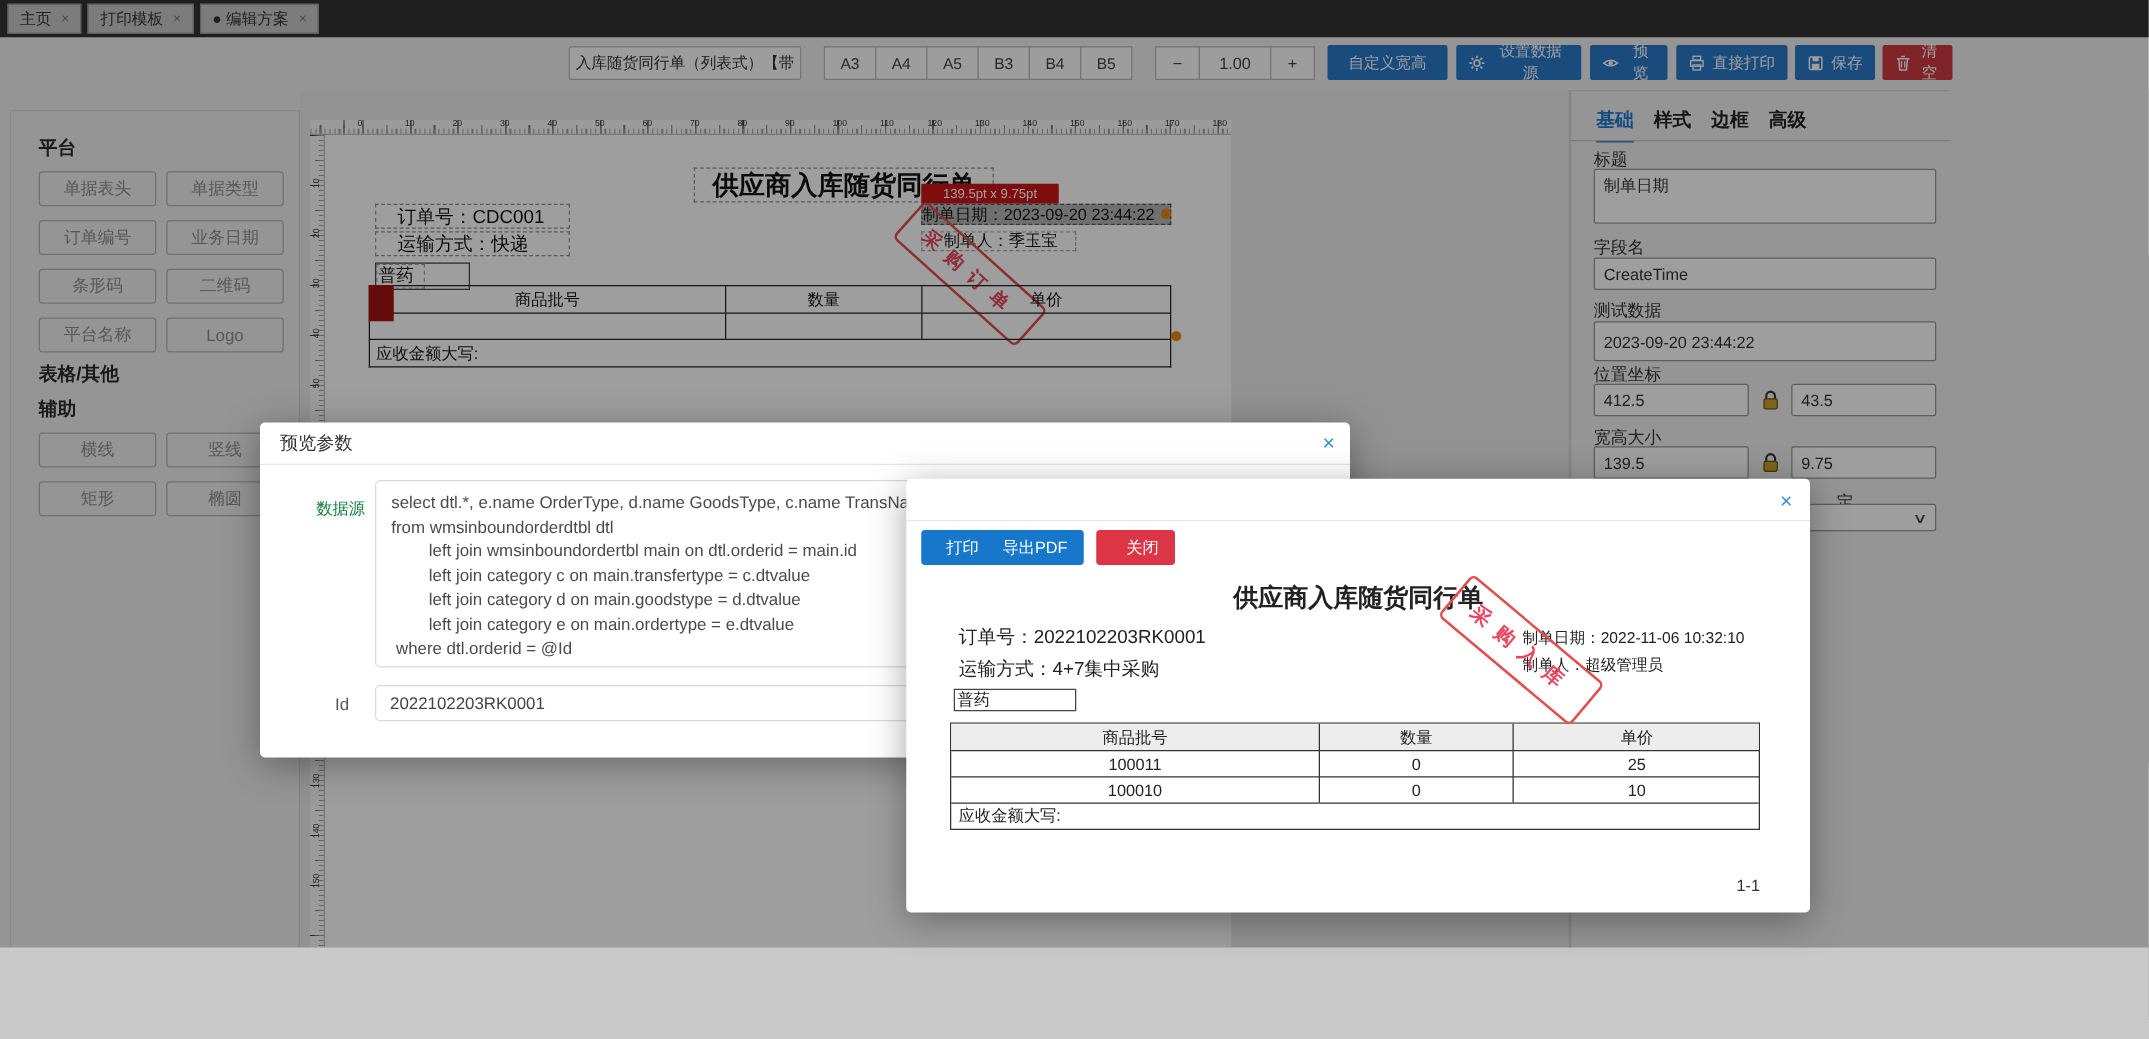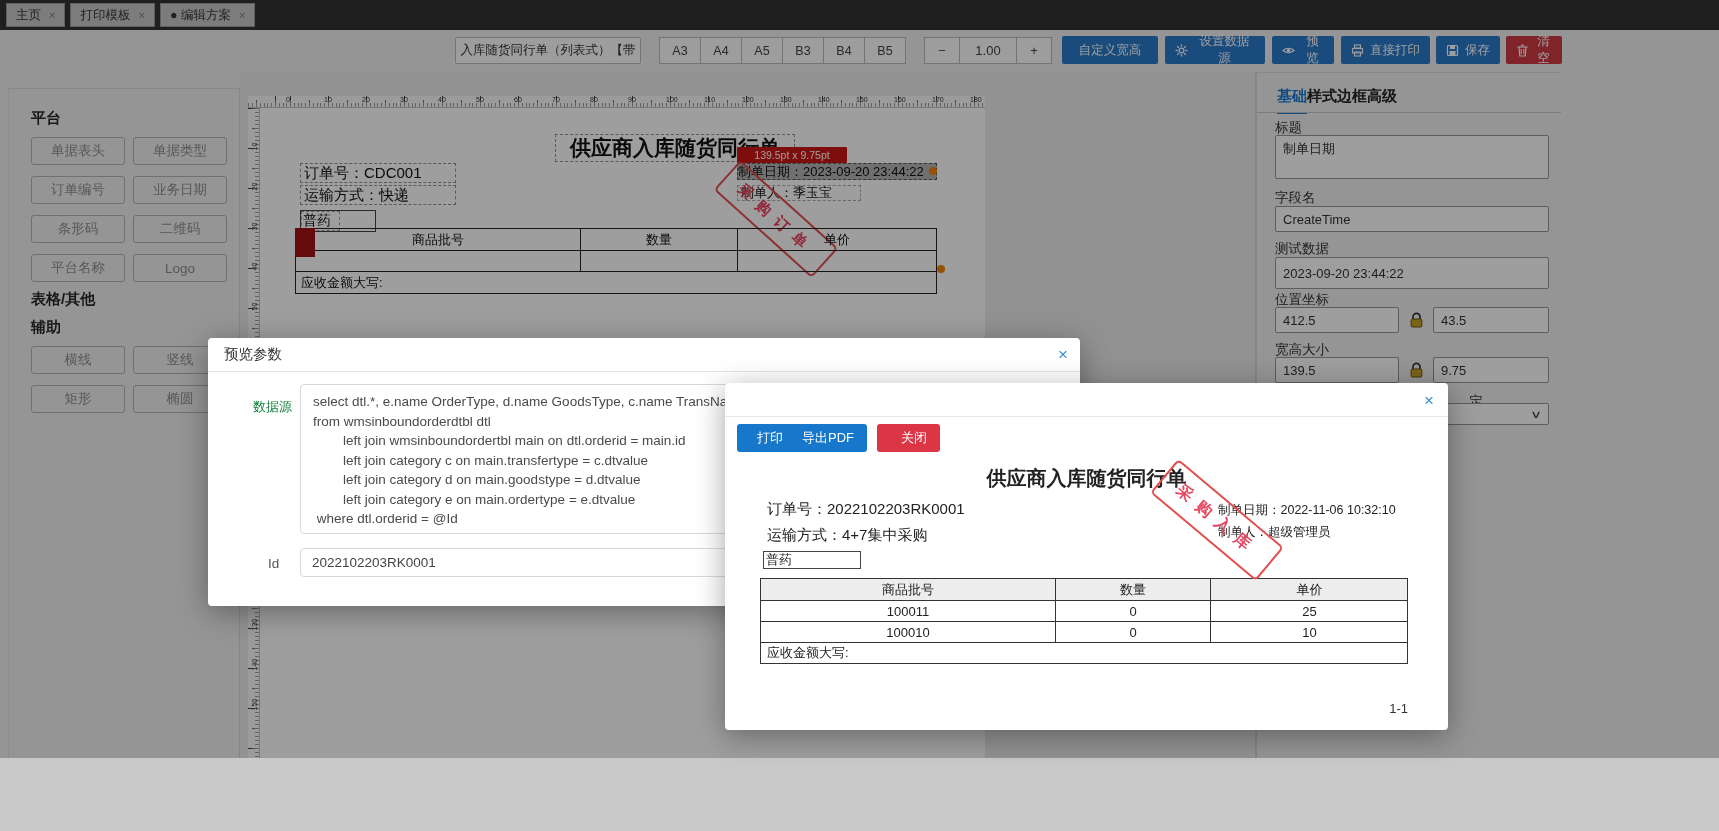--- a/index.html
+++ b/index.html
@@ -44,38 +44,38 @@
   .ruler-v { position:absolute; left:8px; top:36px; width:12px; height:650px; background:#fbfbfb; border-right:1px solid #c2c2c2;
     background-image:
       repeating-linear-gradient(to bottom,#a0a0a0 0 1px,transparent 1px 4px),
       repeating-linear-gradient(to bottom,#7a7a7a 0 1px,transparent 1px 20px),
       repeating-linear-gradient(to bottom,#444 0 1px,transparent 1px 40px);
     background-size:4px 100%,7px 100%,11px 100%;
     background-position:100% 0,100% 0,100% 0;
     background-repeat:repeat-y; }
   .ruler-v span { position:absolute; left:-1px; width:14px; font-size:7px; color:#333; transform:rotate(-90deg); }
 
-  .doc-el { position:absolute; border:1px dashed #909090; color:#111; font-size:15px; display:flex; align-items:center; padding-left:3px; white-space:nowrap; }
+  .doc-el { position:absolute; border:1px dashed #909090; color:#111; font-size:15px; display:flex; align-items:center; padding-left:17px; white-space:nowrap; }
   .doc-title { left:307px; top:38px; width:240px; height:28px; font-size:21px; font-weight:bold; justify-content:center; padding:0; }
   .size-tip { position:absolute; left:489px; top:51px; width:110px; height:16px; background:#cc1616; color:#fff; font-size:10.5px; display:flex; align-items:center; justify-content:center; border-radius:1px; }
   .sel-el { position:absolute; left:489px; top:67px; width:200px; height:17px; background:#b5b5b5; border:1px dashed #555; font-size:13px; color:#111; display:flex; align-items:center; white-space:nowrap; }
   .handle { position:absolute; width:8px; height:8px; border-radius:50%; background:#ef8400; }
   .stamp { position:absolute; border:2.5px solid #e34f4f; border-radius:5px; color:#e8455f; font-weight:bold; display:flex; align-items:center; justify-content:center; background:rgba(255,255,255,0.0); }
   .stamp1 { left:462px; top:103px; width:132px; height:40px; font-size:15px; letter-spacing:9px; transform:rotate(42deg); }
   .ctable { position:absolute; left:47px; top:132px; width:642px; border:1.5px solid #222; }
   .crow { display:grid; grid-template-columns:285px 157px 198px; }
   .crow > div { border-right:1px solid #222; height:21px; font-size:13px; color:#111; display:flex; align-items:center; justify-content:center; }
   .crow > div:last-child { border-right:none; }
   .crow.body > div { height:21px; border-top:1px solid #222; }
   .redblock { position:absolute; left:-1px; top:-1px; width:20px; height:29px; background:#a41212; }
   .cfoot { position:absolute; left:47px; top:176px; width:642px; height:22px; border:1px solid #222; border-top:none; font-size:13px; color:#111; display:flex; align-items:center; padding-left:5px; }
 
   
   .rightpanel { position:absolute; left:1256px; top:72px; width:304px; height:686px; background:#f0f0f0; border-top:1px solid #dcdcdc; border-left:1px solid #d7d7d7; }
-  .ptabs { position:absolute; left:20px; top:14px; display:flex; font-size:15px; font-weight:bold; color:#222; }
+  .ptabs { position:absolute; left:20px; top:14px; display:flex; gap:16px; font-size:15px; font-weight:bold; color:#222; }
   .ptab.active { color:#1c7ad1; border-bottom:2px solid #1c7ad1; padding-bottom:6px; }
   .ptabs-line { position:absolute; left:0px; top:39px; width:304px; height:1px; background:#c9c9c9; }
   .plabel { position:absolute; left:18px; font-size:13.5px; color:#333; }
   .pinput { position:absolute; background:#fff; border:1px solid #979797; border-radius:2px; font-size:13px; color:#333; display:flex; align-items:center; padding-left:7px; }
   .lockicon { position:absolute; width:15px; height:16px; }
 
   .bottomstrip { position:absolute; left:0; top:758px; width:1719px; height:73px; background:#c9c9c9; z-index:45; }
 
   
   .overlay { position:absolute; left:0; top:0; width:1719px; height:831px; background:rgba(0,0,0,0.38); z-index:40; }

